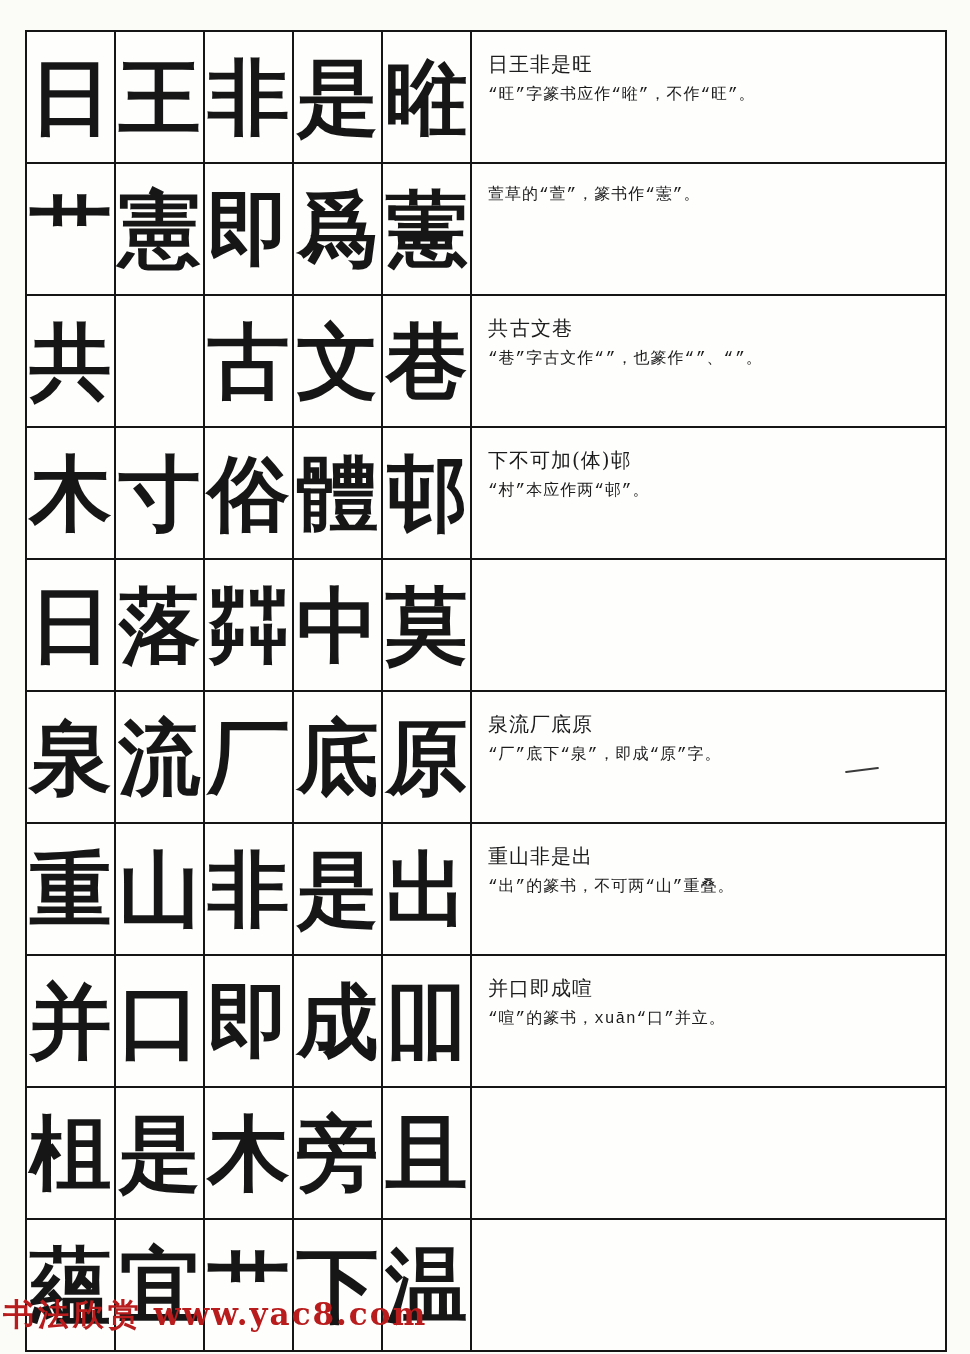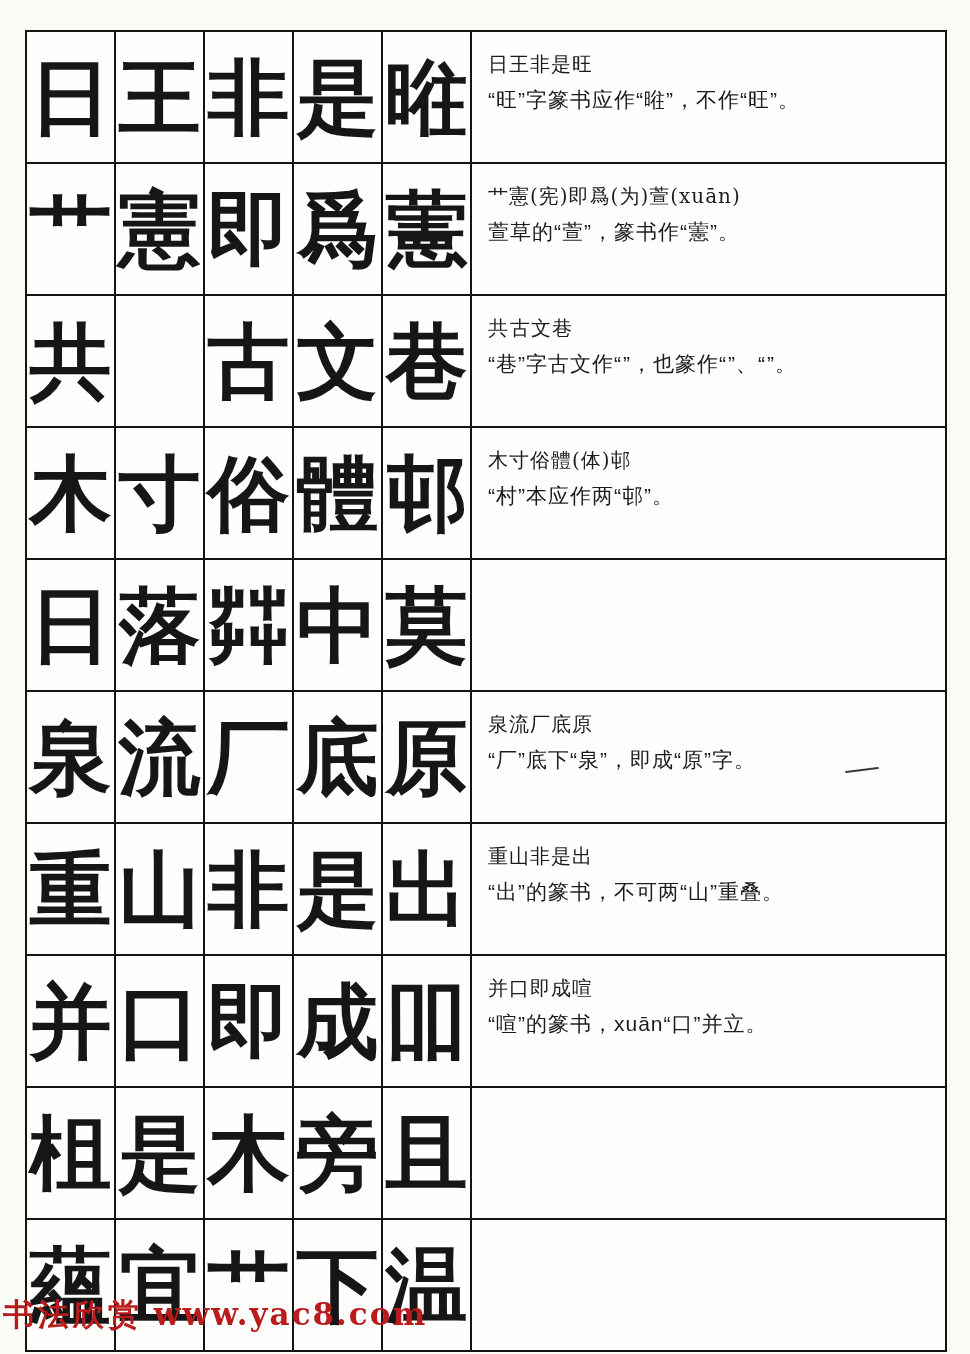--- a/index.html
+++ b/index.html
@@ -53,24 +53,24 @@
     color: #1c1c1c;
     overflow: hidden;
   }
   .note-title {
     font-size: 20px;
     line-height: 1.6;
     letter-spacing: 1px;
     font-family: "DejaVu Serif", "Liberation Serif", serif;
   }
   .note-text {
-    font-size: 21px;
+    font-size: 16px;
     line-height: 1.9;
     letter-spacing: 1px;
-    font-family: Liberation Sans, sans-serif;
+    font-family: Liberation Mono, monospace;
   }
   .watermark {
     position: absolute;
     left: 3px;
     top: 1294px;
     font-size: 31px;
     font-weight: bold;
     white-space: nowrap;
     font-family: "DejaVu Sans", sans-serif;
     z-index: 5;
@@ -105,21 +105,20 @@
           <div class="note-text">“旺”字篆书应作“暀”，不作“旺”。</div>
         </div>
       </div>
       <div class="row">
         <div class="seal-cell">艹</div>
         <div class="seal-cell">憲</div>
         <div class="seal-cell">即</div>
         <div class="seal-cell">爲</div>
         <div class="seal-cell">藼</div>
         <div class="note-cell">
-          <div class="note-title">艹憲(宪)即爲(为)萱(xuān)</div>
           <div class="note-text">萱草的“萱”，篆书作“藼”。</div>
         </div>
       </div>
       <div class="row">
         <div class="seal-cell">共</div>
         <div class="seal-cell">𨛜</div>
         <div class="seal-cell">古</div>
         <div class="seal-cell">文</div>
         <div class="seal-cell">巷</div>
         <div class="note-cell">
@@ -127,21 +126,21 @@
           <div class="note-text">“巷”字古文作“𨛜”，也篆作“𨞚”、“𡴆”。</div>
         </div>
       </div>
       <div class="row">
         <div class="seal-cell">木</div>
         <div class="seal-cell">寸</div>
         <div class="seal-cell">俗</div>
         <div class="seal-cell">體</div>
         <div class="seal-cell">邨</div>
         <div class="note-cell">
-          <div class="note-title">木寸俗體(体)邨</div>
+          <div class="note-title">下不可加(体)邨</div>
           <div class="note-text">“村”本应作两“邨”。</div>
         </div>
       </div>
       <div class="row">
         <div class="seal-cell">日</div>
         <div class="seal-cell">落</div>
         <div class="seal-cell">茻</div>
         <div class="seal-cell">中</div>
         <div class="seal-cell">莫</div>
       </div>

